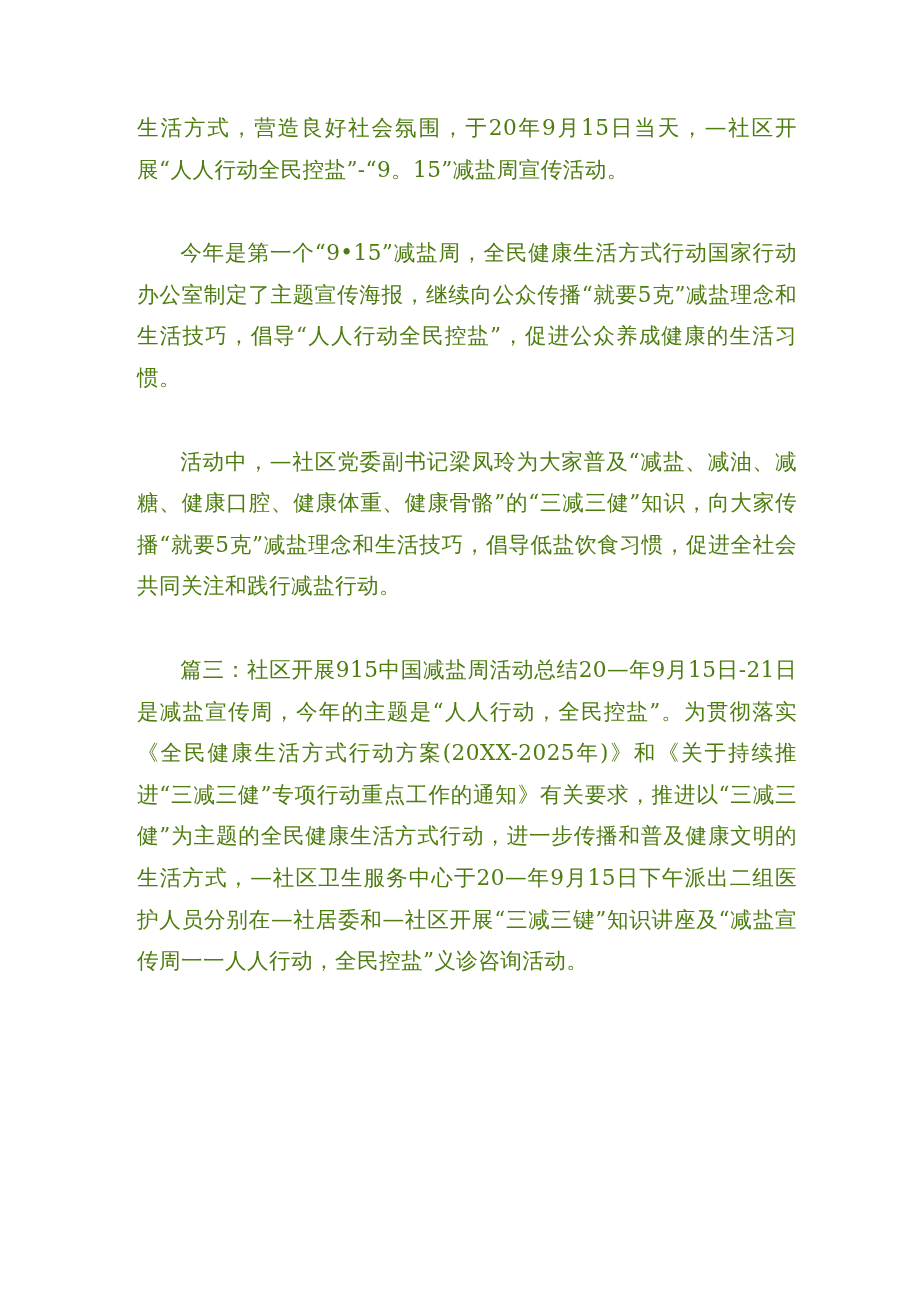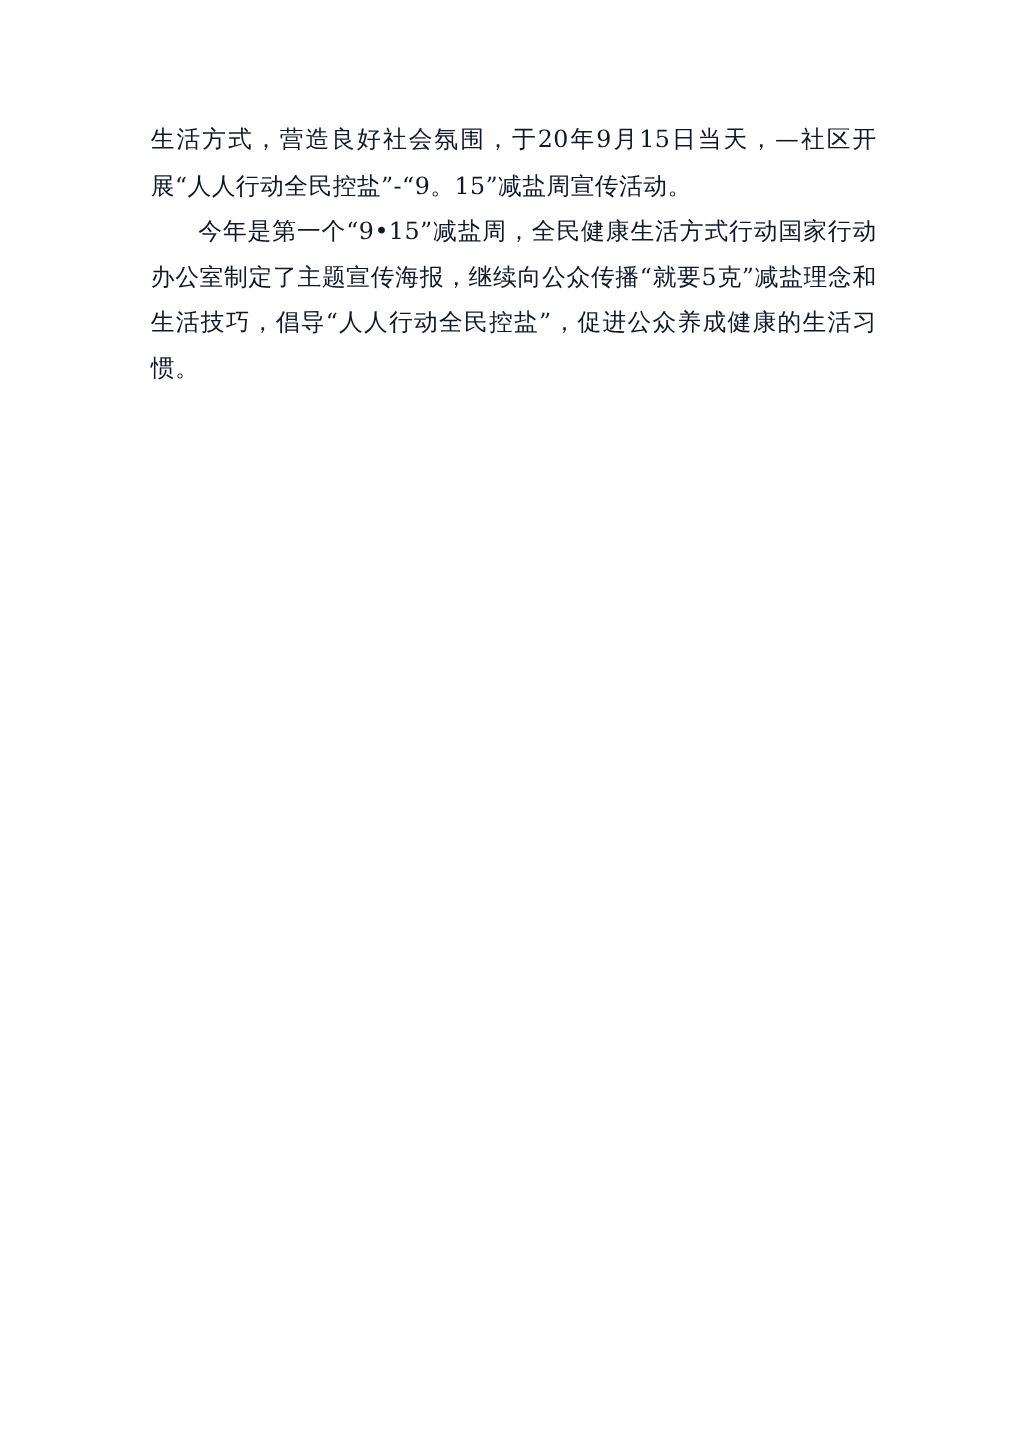--- a/index.html
+++ b/index.html
@@ -11,36 +11,39 @@
       width: 920px;
       height: 1301px;
       position: relative;
       overflow: hidden;
     }
     .page {
       position: absolute;
       left: 137px;
       top: 107px;
       width: 660px;
-      color: #0f172a;
+      color: #4d7c0f;
       font-family: "DejaVu Serif", "Liberation Serif", serif;
       font-size: 21.6px;
       line-height: 41.6px;
       letter-spacing: 0.4px;
     }
     .para {
       margin: 0;
       padding: 0;
       text-align: justify;
       text-align-last: left;
       word-break: break-all;
     }
     .para.indent {
       text-indent: 2em;
+      margin-top: 42px;
     }
   </style>
 </head>
 <body>
 
 <div class="page">
   <p class="para">生活方式，营造良好社会氛围，于20年9月15日当天，—社区开展“人人行动全民控盐”-“9。15”减盐周宣传活动。</p>
   <p class="para indent">今年是第一个“9•15”减盐周，全民健康生活方式行动国家行动办公室制定了主题宣传海报，继续向公众传播“就要5克”减盐理念和生活技巧，倡导“人人行动全民控盐”，促进公众养成健康的生活习惯。</p>
+  <p class="para indent">活动中，—社区党委副书记梁凤玲为大家普及“减盐、减油、减糖、健康口腔、健康体重、健康骨骼”的“三减三健”知识，向大家传播“就要5克”减盐理念和生活技巧，倡导低盐饮食习惯，促进全社会共同关注和践行减盐行动。</p>
+  <p class="para indent">篇三：社区开展915中国减盐周活动总结20—年9月15日-21日是减盐宣传周，今年的主题是“人人行动，全民控盐”。为贯彻落实《全民健康生活方式行动方案(20XX-2025年)》和《关于持续推进“三减三健”专项行动重点工作的通知》有关要求，推进以“三减三健”为主题的全民健康生活方式行动，进一步传播和普及健康文明的生活方式，—社区卫生服务中心于20—年9月15日下午派出二组医护人员分别在—社居委和—社区开展“三减三键”知识讲座及“减盐宣传周一一人人行动，全民控盐”义诊咨询活动。</p>
 </div>
 
 </body></html>

